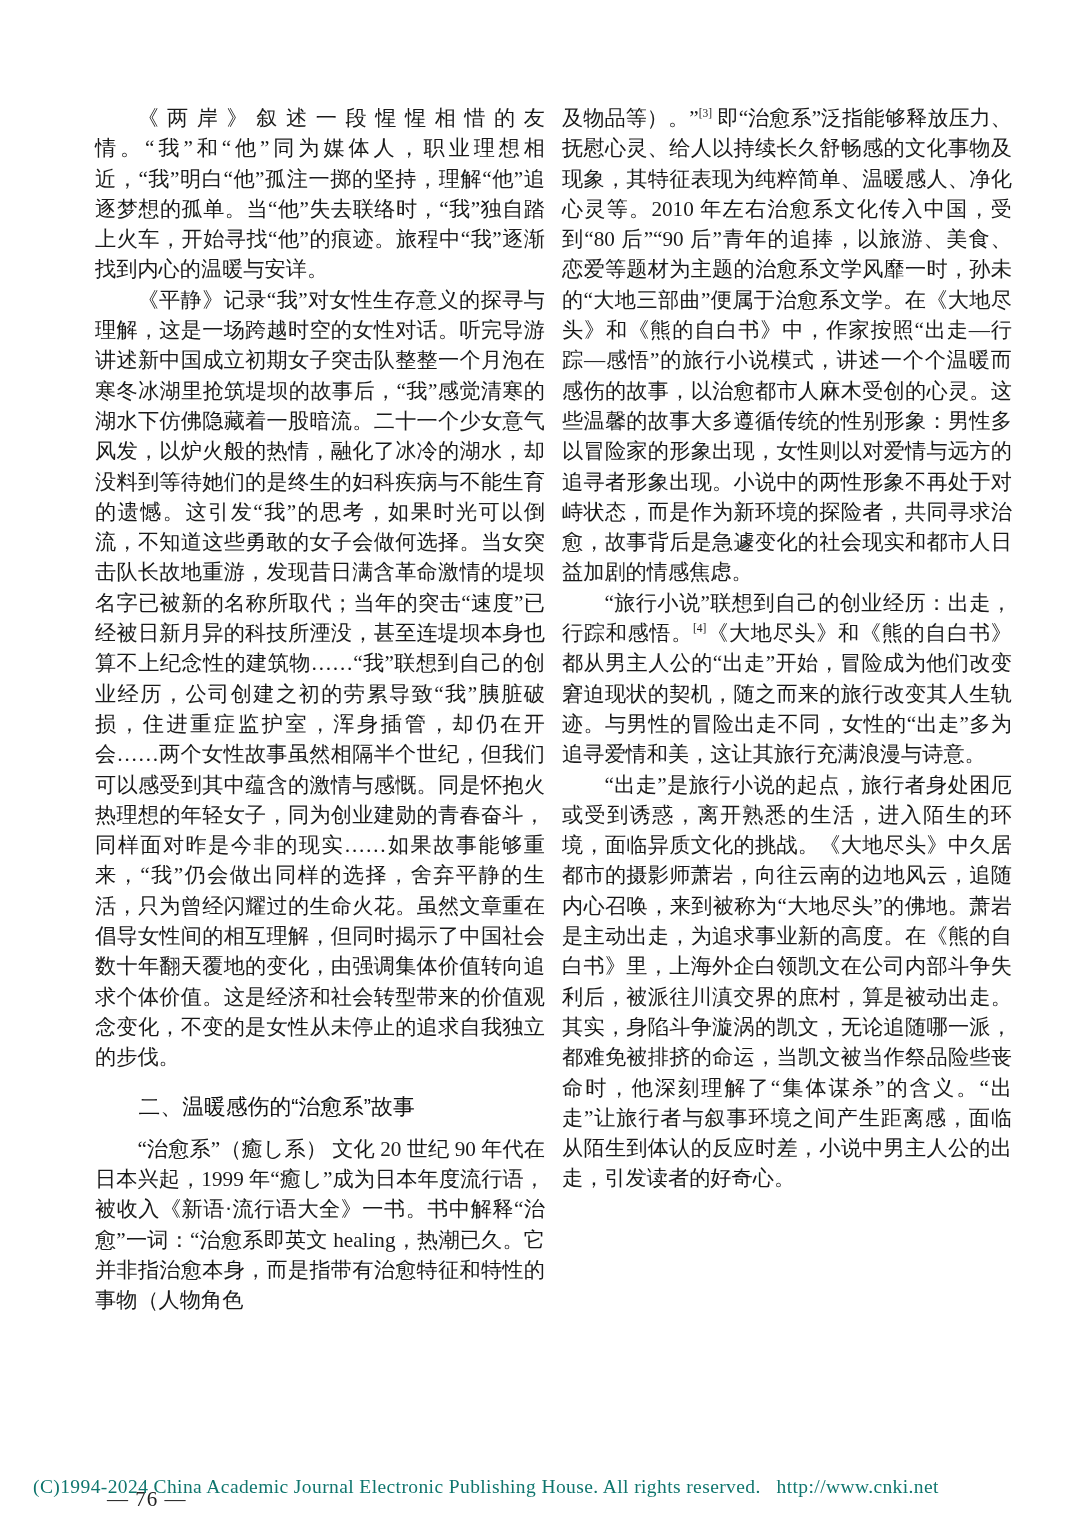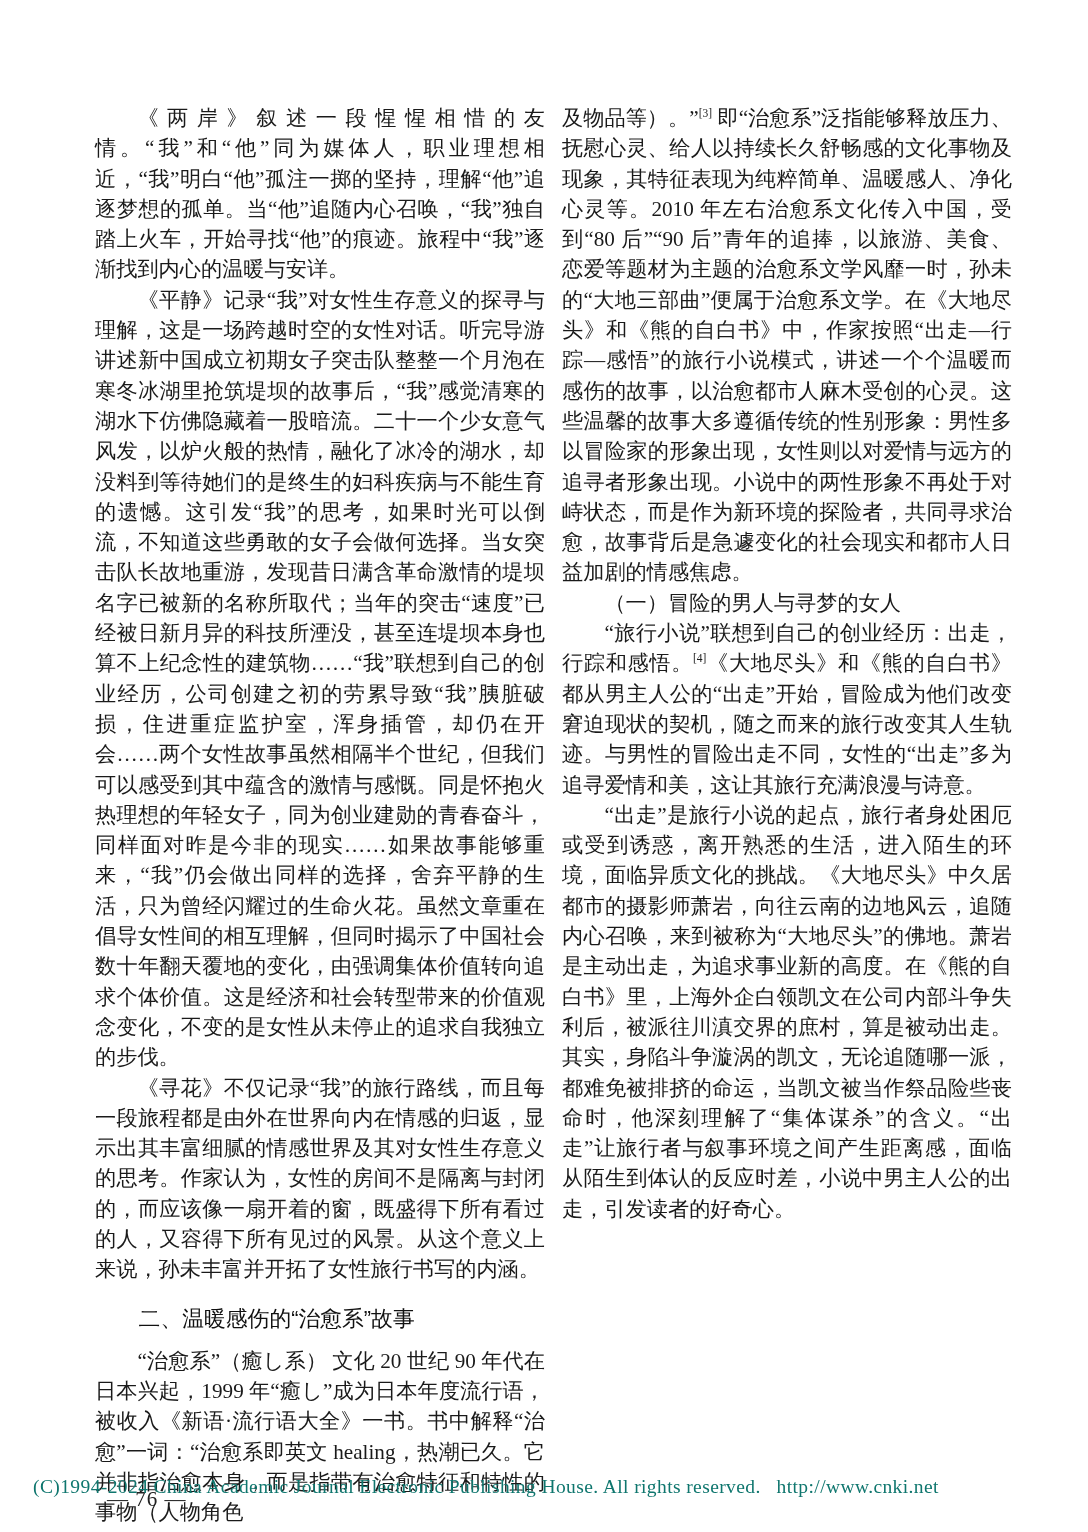--- a/index.html
+++ b/index.html
@@ -67,30 +67,28 @@
     color: #0f766e;
     white-space: pre;
   }
 </style>
 </head>
 <body>
 
 <div class="page-content">
 
   <div class="column">
-    <p>《两岸》叙述一段惺惺相惜的友情。“我”和“他”同为媒体人，职业理想相近，“我”明白“他”孤注一掷的坚持，理解“他”追逐梦想的孤单。当“他”追随内心召唤，“我”独自踏上火车，开始寻找“他”的痕迹。旅程中“我”逐渐找到内心的温暖与安详。</p>
+    <p>《两岸》叙述一段惺惺相惜的友情。“我”和“他”同为媒体人，职业理想相近，“我”明白“他”孤注一掷的坚持，理解“他”追逐梦想的孤单。当“他”失去联络时，“我”独自踏上火车，开始寻找“他”的痕迹。旅程中“我”逐渐找到内心的温暖与安详。</p>
     <p>《平静》记录“我”对女性生存意义的探寻与理解，这是一场跨越时空的女性对话。听完导游讲述新中国成立初期女子突击队整整一个月泡在寒冬冰湖里抢筑堤坝的故事后，“我”感觉清寒的湖水下仿佛隐藏着一股暗流。二十一个少女意气风发，以炉火般的热情，融化了冰冷的湖水，却没料到等待她们的是终生的妇科疾病与不能生育的遗憾。这引发“我”的思考，如果时光可以倒流，不知道这些勇敢的女子会做何选择。当女突击队长故地重游，发现昔日满含革命激情的堤坝名字已被新的名称所取代；当年的突击“速度”已经被日新月异的科技所湮没，甚至连堤坝本身也算不上纪念性的建筑物……“我”联想到自己的创业经历，公司创建之初的劳累导致“我”胰脏破损，住进重症监护室，浑身插管，却仍在开会……两个女性故事虽然相隔半个世纪，但我们可以感受到其中蕴含的激情与感慨。同是怀抱火热理想的年轻女子，同为创业建勋的青春奋斗，同样面对昨是今非的现实……如果故事能够重来，“我”仍会做出同样的选择，舍弃平静的生活，只为曾经闪耀过的生命火花。虽然文章重在倡导女性间的相互理解，但同时揭示了中国社会数十年翻天覆地的变化，由强调集体价值转向追求个体价值。这是经济和社会转型带来的价值观念变化，不变的是女性从未停止的追求自我独立的步伐。</p>
-    <p>《寻花》不仅记录“我”的旅行路线，而且每一段旅程都是由外在世界向内在情感的归返，显示出其丰富细腻的情感世界及其对女性生存意义的思考。作家认为，女性的房间不是隔离与封闭的，而应该像一扇开着的窗，既盛得下所有看过的人，又容得下所有见过的风景。从这个意义上来说，孙未丰富并开拓了女性旅行书写的内涵。</p>
     <h2 class="section-heading">二、温暖感伤的“治愈系”故事</h2>
     <p>“治愈系”（癒し系） 文化 20 世纪 90 年代在日本兴起，1999 年“癒し”成为日本年度流行语，被收入《新语·流行语大全》一书。书中解释“治愈”一词：“治愈系即英文 healing，热潮已久。它并非指治愈本身，而是指带有治愈特征和特性的事物（人物角色</p>
   </div>
 
   <div class="column">
     <p class="continuation"><span>及物品等）。”</span><sup class="ref-mark">[3]</sup><span> 即“治愈系”泛指能够释放压力、抚慰心灵、给人以持续长久舒畅感的文化事物及现象，其特征表现为纯粹简单、温暖感人、净化心灵等。2010 年左右治愈系文化传入中国，受到“80 后”“90 后”青年的追捧，以旅游、美食、恋爱等题材为主题的治愈系文学风靡一时，孙未的“大地三部曲”便属于治愈系文学。在《大地尽头》和《熊的自白书》中，作家按照“出走—行踪—感悟”的旅行小说模式，讲述一个个温暖而感伤的故事，以治愈都市人麻木受创的心灵。这些温馨的故事大多遵循传统的性别形象：男性多以冒险家的形象出现，女性则以对爱情与远方的追寻者形象出现。小说中的两性形象不再处于对峙状态，而是作为新环境的探险者，共同寻求治愈，故事背后是急遽变化的社会现实和都市人日益加剧的情感焦虑。</span></p>
-    <p>（一）冒险的男人与寻梦的女人</p>
     <p><span>“旅行小说”联想到自己的创业经历：出走，行踪和感悟。</span><sup class="ref-mark">[4]</sup><span>《大地尽头》和《熊的自白书》都从男主人公的“出走”开始，冒险成为他们改变窘迫现状的契机，随之而来的旅行改变其人生轨迹。与男性的冒险出走不同，女性的“出走”多为追寻爱情和美，这让其旅行充满浪漫与诗意。</span></p>
     <p>“出走”是旅行小说的起点，旅行者身处困厄或受到诱惑，离开熟悉的生活，进入陌生的环境，面临异质文化的挑战。《大地尽头》中久居都市的摄影师萧岩，向往云南的边地风云，追随内心召唤，来到被称为“大地尽头”的佛地。萧岩是主动出走，为追求事业新的高度。在《熊的自白书》里，上海外企白领凯文在公司内部斗争失利后，被派往川滇交界的庶村，算是被动出走。其实，身陷斗争漩涡的凯文，无论追随哪一派，都难免被排挤的命运，当凯文被当作祭品险些丧命时，他深刻理解了“集体谋杀”的含义。“出走”让旅行者与叙事环境之间产生距离感，面临从陌生到体认的反应时差，小说中男主人公的出走，引发读者的好奇心。</p>
   </div>
 
 </div>
 
 <div class="page-number">— 76 —</div>
 
 <div class="footer-line">(C)1994-2024 China Academic Journal Electronic Publishing House. All rights reserved.   http://www.cnki.net</div>
 

